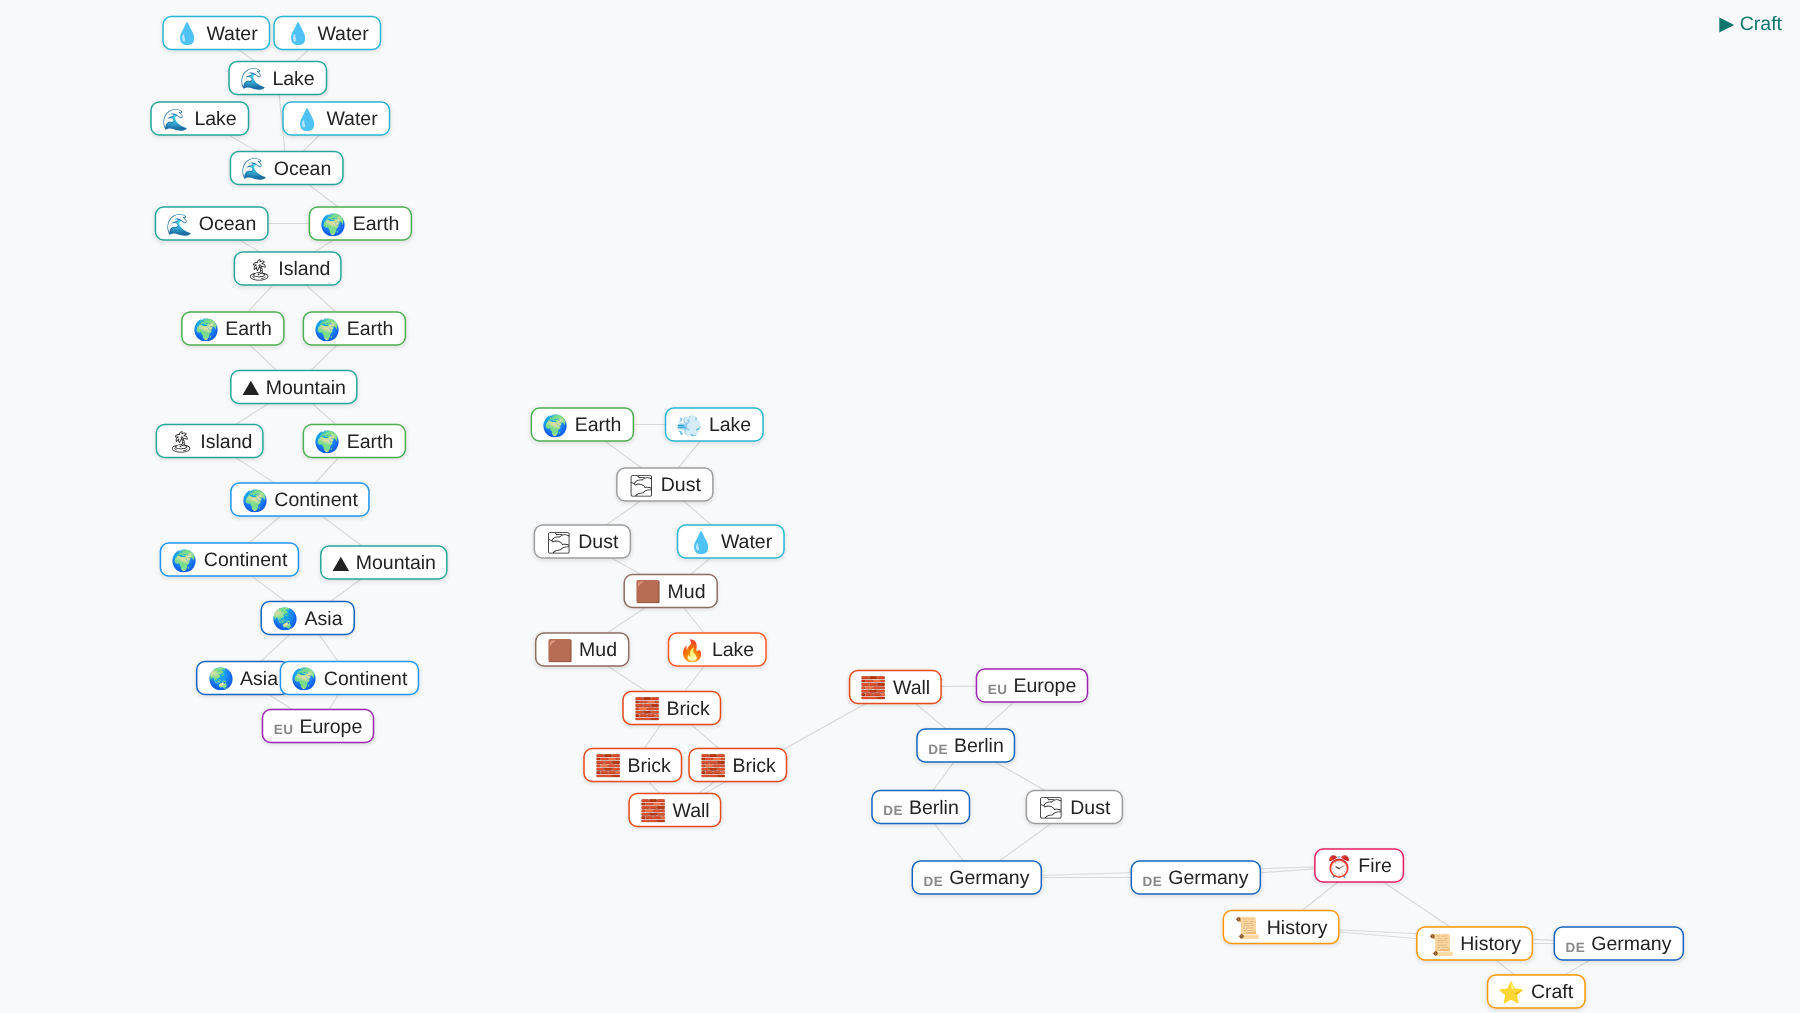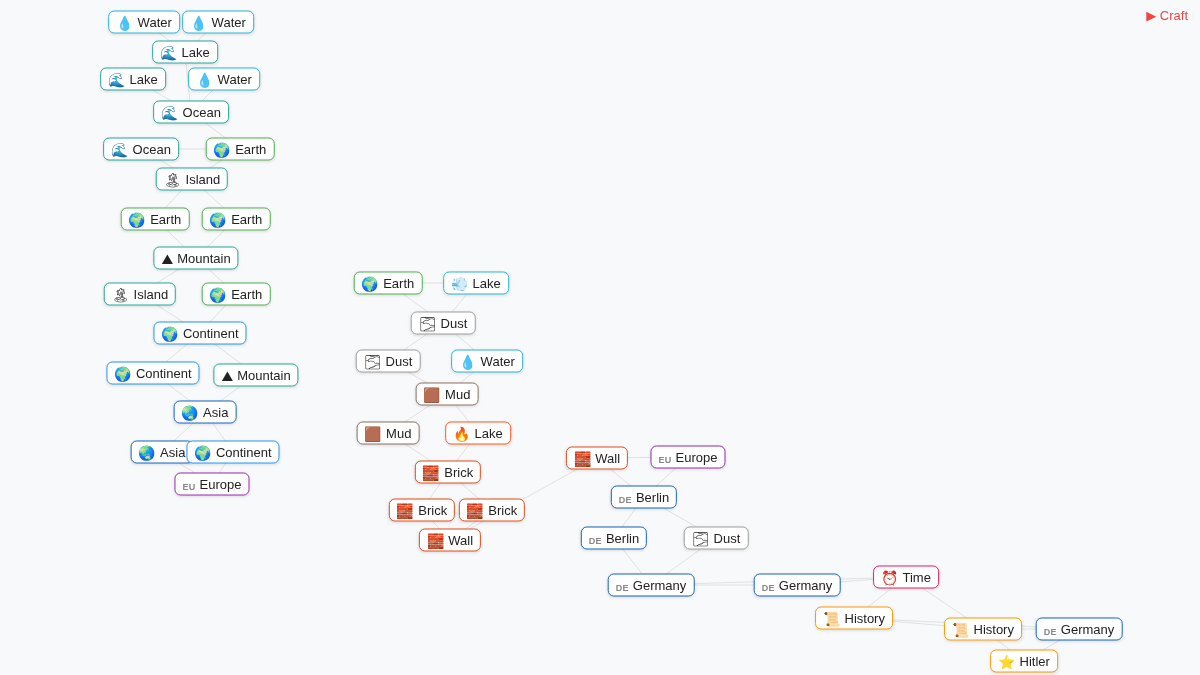--- a/index.html
+++ b/index.html
@@ -62,21 +62,21 @@
     .node.region { border-color: #1565c0; }
     .node.time { border-color: #e91e63; }
     .node.history { border-color: #ff9800; }
     .node.political { border-color: #9c27b0; justify-content: flex-end; }
 
     #top-right-label {
       position: absolute;
       top: 8px;
       right: 12px;
       font-size: 13px;
-      color: #ef4444;
+      color: #0f766e;
       font-weight: 500;
     }
   </style>
 </head>
 <body>
 
 <svg id="canvas" xmlns="http://www.w3.org/2000/svg" width="1200" height="675">
     <line x1="144" y1="22" x2="185" y2="52" stroke="#c0c0c0" stroke-width="0.8" opacity="0.55"></line>
     <line x1="218" y1="22" x2="185" y2="52" stroke="#c0c0c0" stroke-width="0.8" opacity="0.55"></line>
     <line x1="185" y1="52" x2="191" y2="112" stroke="#c0c0c0" stroke-width="0.8" opacity="0.55"></line>
@@ -297,31 +297,31 @@
     <div class="node region" style="left: 651px; top: 585px;">
       <span class="node-icon"><span class="badge">DE</span></span>
       <span>Germany</span>
     </div>
     <div class="node region" style="left: 797px; top: 585px;">
       <span class="node-icon"><span class="badge">DE</span></span>
       <span>Germany</span>
     </div>
     <div class="node time" style="left: 906px; top: 577px;">
       <span class="node-icon">⏰</span>
-      <span>Time</span>
+      <span>Fire</span>
     </div>
     <div class="node history" style="left: 854px; top: 618px;">
       <span class="node-icon">📜</span>
       <span>History</span>
     </div>
     <div class="node history" style="left: 983px; top: 629px;">
       <span class="node-icon">📜</span>
       <span>History</span>
     </div>
     <div class="node region" style="left: 1079px; top: 629px;">
       <span class="node-icon"><span class="badge">DE</span></span>
       <span>Germany</span>
     </div>
     <div class="node history" style="left: 1024px; top: 661px;">
       <span class="node-icon">⭐</span>
-      <span>Hitler</span>
+      <span>Craft</span>
     </div>
   </div>
 
 </body></html>

